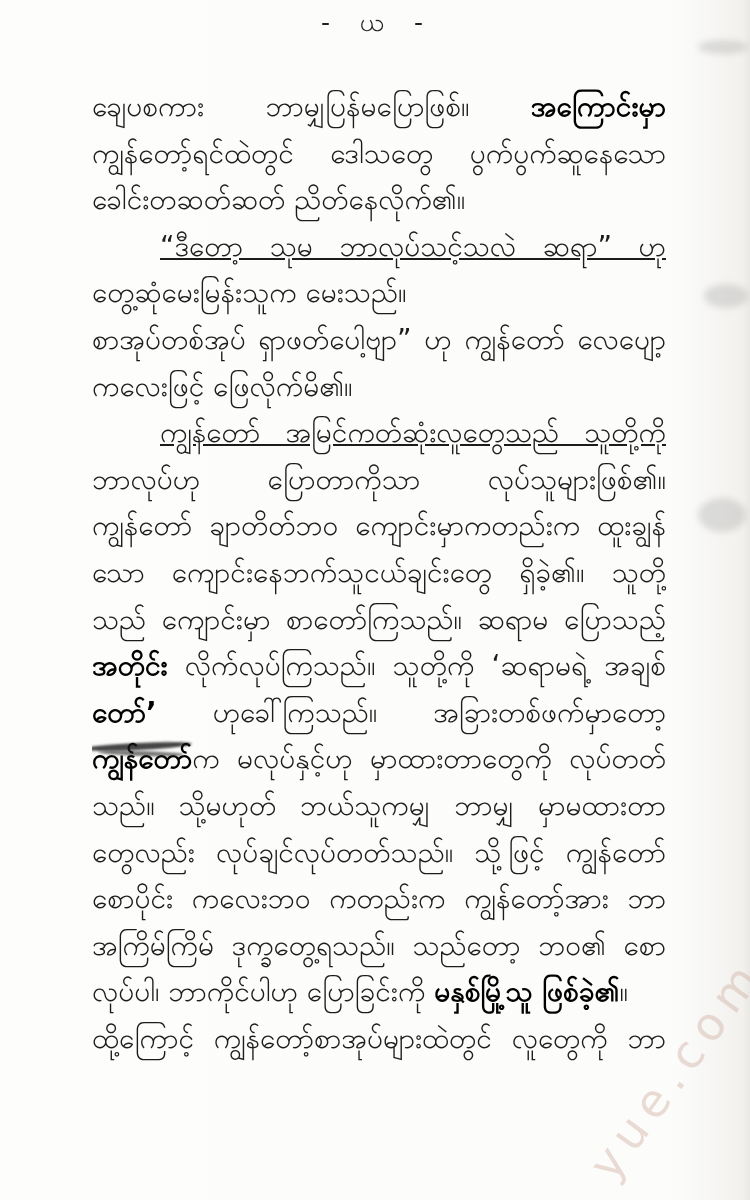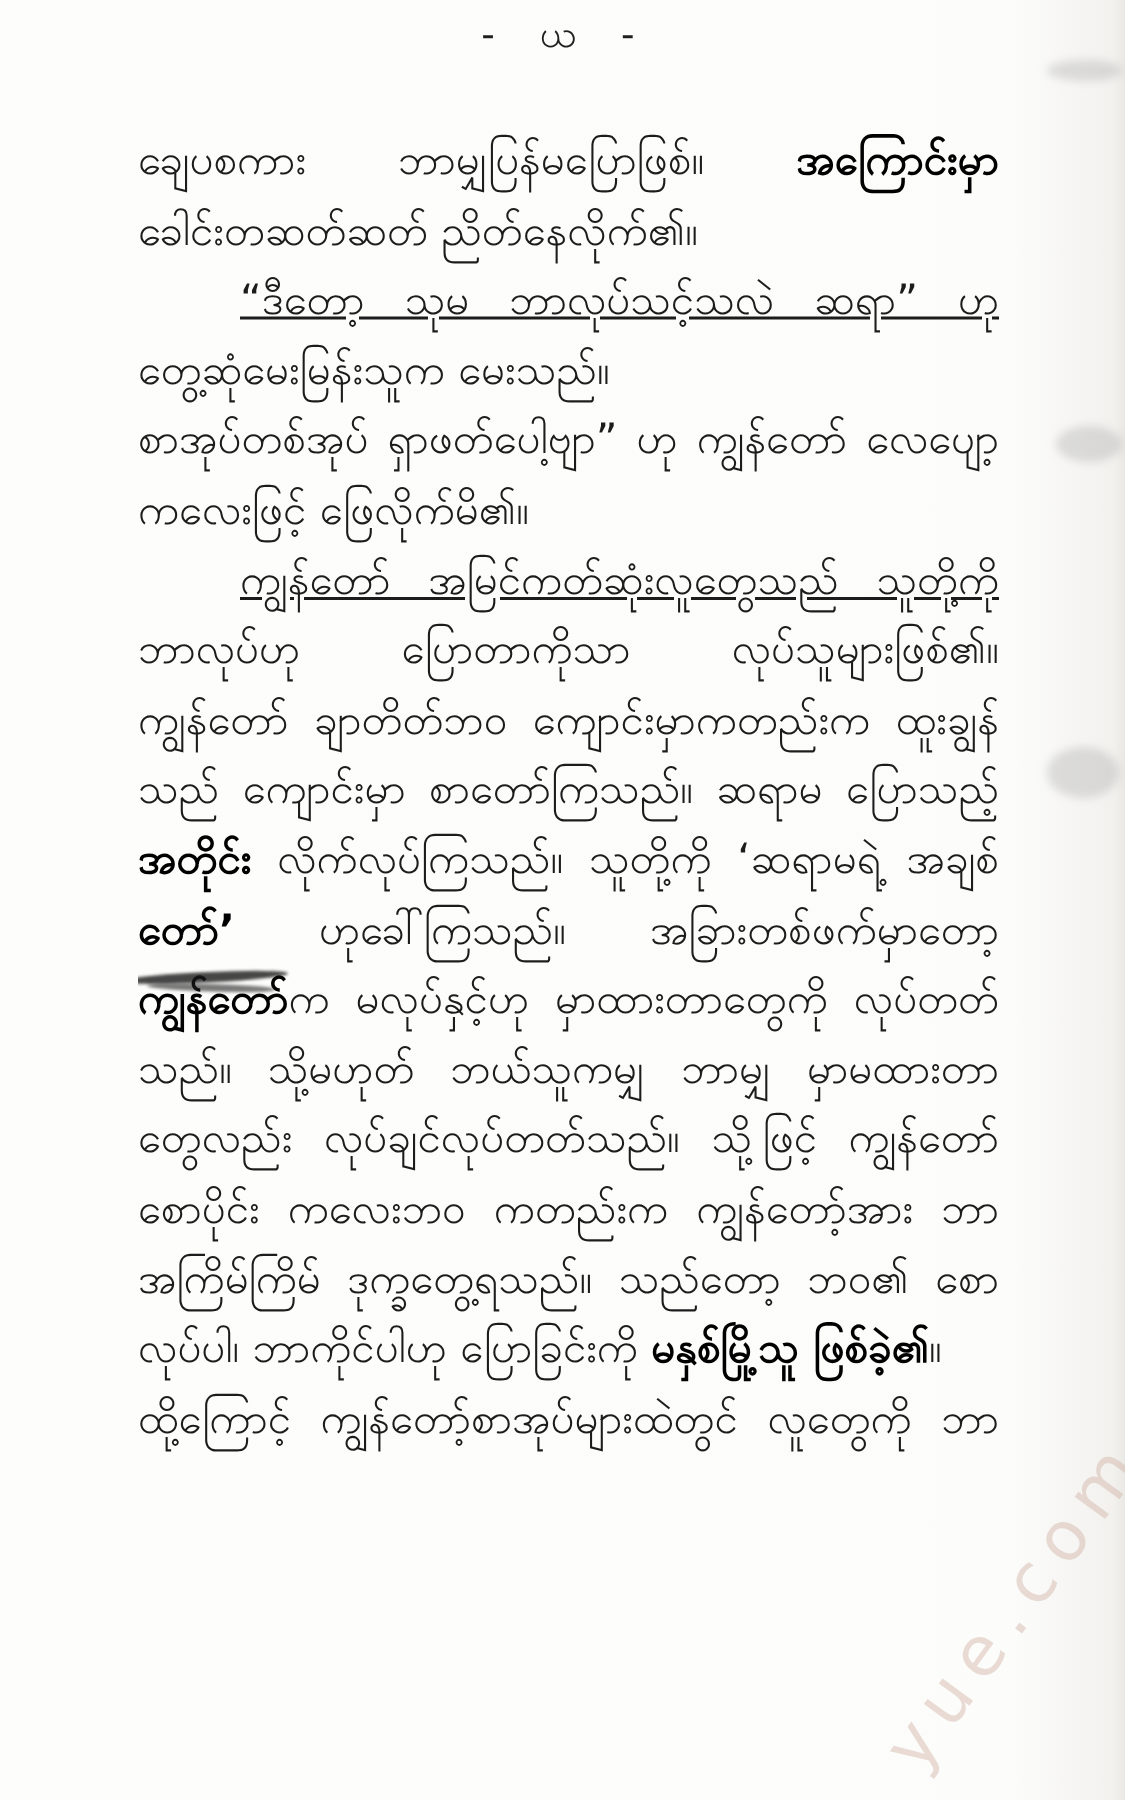--- a/index.html
+++ b/index.html
@@ -21,21 +21,21 @@
     position:absolute;left:92px;top:84px;width:574px;
   }
   .line{
     height:46.6px;line-height:46.6px;font-size:28px;color:#1c1c1c;
     text-align:justify;text-align-last:justify;
     overflow:hidden;white-space:normal;
   }
   .line.end{text-align:right;text-align-last:left;}
   .line.indent{padding-left:68px;text-decoration:underline;}
   .bold{font-weight:bold;color:#000;}
-  .smudged{position:relative;display:inline-block;}
+  .smudged{position:relative;display:inline-block;font-family:Liberation Mono, monospace;}
   .smudged::before{
     content:"";position:absolute;left:-8px;top:5px;width:108%;height:7px;
     background:#181818;border-radius:45% 60% 50% 55%;
     transform:rotate(-3deg);opacity:.8;filter:blur(1px);pointer-events:none;
   }
   .smudged::after{
     content:"";position:absolute;left:6px;top:13px;width:85%;height:5px;
     background:#222;border-radius:60% 40% 55% 50%;
     transform:rotate(2deg);opacity:.6;filter:blur(1.2px);pointer-events:none;
   }
@@ -59,28 +59,30 @@
 <div class="page">
 
   <div class="page-number">- ယ -</div>
 
   <div class="artifact a1"></div>
   <div class="artifact a2"></div>
   <div class="artifact a3"></div>
 
   <div class="text-block">
       <div class="line"><span>ချေပစကား ဘာမျှပြန်မပြောဖြစ်။ </span><span class="bold">အကြောင်းမှာ</span></div>
+      <div class="line"><span>ကျွန်တော့်ရင်ထဲတွင် ဒေါသတွေ ပွက်ပွက်ဆူနေသော</span></div>
       <div class="line end"><span>ခေါင်းတဆတ်ဆတ် ညိတ်နေလိုက်၏။</span></div>
       <div class="line indent"><span>“ဒီတော့ သုမ ဘာလုပ်သင့်သလဲ ဆရာ” ဟု</span></div>
       <div class="line end"><span>တွေ့ဆုံမေးမြန်းသူက မေးသည်။</span></div>
       <div class="line"><span>စာအုပ်တစ်အုပ် ရှာဖတ်ပေါ့ဗျာ” ဟု ကျွန်တော် လေပျော့</span></div>
       <div class="line end"><span>ကလေးဖြင့် ဖြေလိုက်မိ၏။</span></div>
       <div class="line indent"><span>ကျွန်တော် အမြင်ကတ်ဆုံးလူတွေသည် သူတို့ကို</span></div>
       <div class="line"><span>ဘာလုပ်ဟု ပြောတာကိုသာ လုပ်သူများဖြစ်၏။</span></div>
       <div class="line"><span>ကျွန်တော် ချာတိတ်ဘဝ ကျောင်းမှာကတည်းက ထူးချွန်</span></div>
+      <div class="line"><span>သော ကျောင်းနေဘက်သူငယ်ချင်းတွေ ရှိခဲ့၏။ သူတို့</span></div>
       <div class="line"><span>သည် ကျောင်းမှာ စာတော်ကြသည်။ ဆရာမ ပြောသည့်</span></div>
       <div class="line"><span class="bold">အတိုင်း</span><span> လိုက်လုပ်ကြသည်။ သူတို့ကို ‘ဆရာမရဲ့ အချစ်</span></div>
       <div class="line"><span class="bold">တော်’</span><span> ဟုခေါ်ကြသည်။ အခြားတစ်ဖက်မှာတော့</span></div>
       <div class="line"><span class="bold smudged">ကျွန်တော်</span><span>က မလုပ်နှင့်ဟု မှာထားတာတွေကို လုပ်တတ်</span></div>
       <div class="line"><span>သည်။ သို့မဟုတ် ဘယ်သူကမျှ ဘာမျှ မှာမထားတာ</span></div>
       <div class="line"><span>တွေလည်း လုပ်ချင်လုပ်တတ်သည်။ သို့ဖြင့် ကျွန်တော်</span></div>
       <div class="line"><span>စောပိုင်း ကလေးဘဝ ကတည်းက ကျွန်တော့်အား ဘာ</span></div>
       <div class="line"><span>အကြိမ်ကြိမ် ဒုက္ခတွေ့ရသည်။ သည်တော့ ဘဝ၏ စော</span></div>
       <div class="line end"><span>လုပ်ပါ၊ ဘာကိုင်ပါဟု ပြောခြင်းကို </span><span class="bold">မနှစ်မြို့သူ ဖြစ်ခဲ့၏</span><span>။</span></div>
       <div class="line"><span>ထို့ကြောင့် ကျွန်တော့်စာအုပ်များထဲတွင် လူတွေကို ဘာ</span></div>

